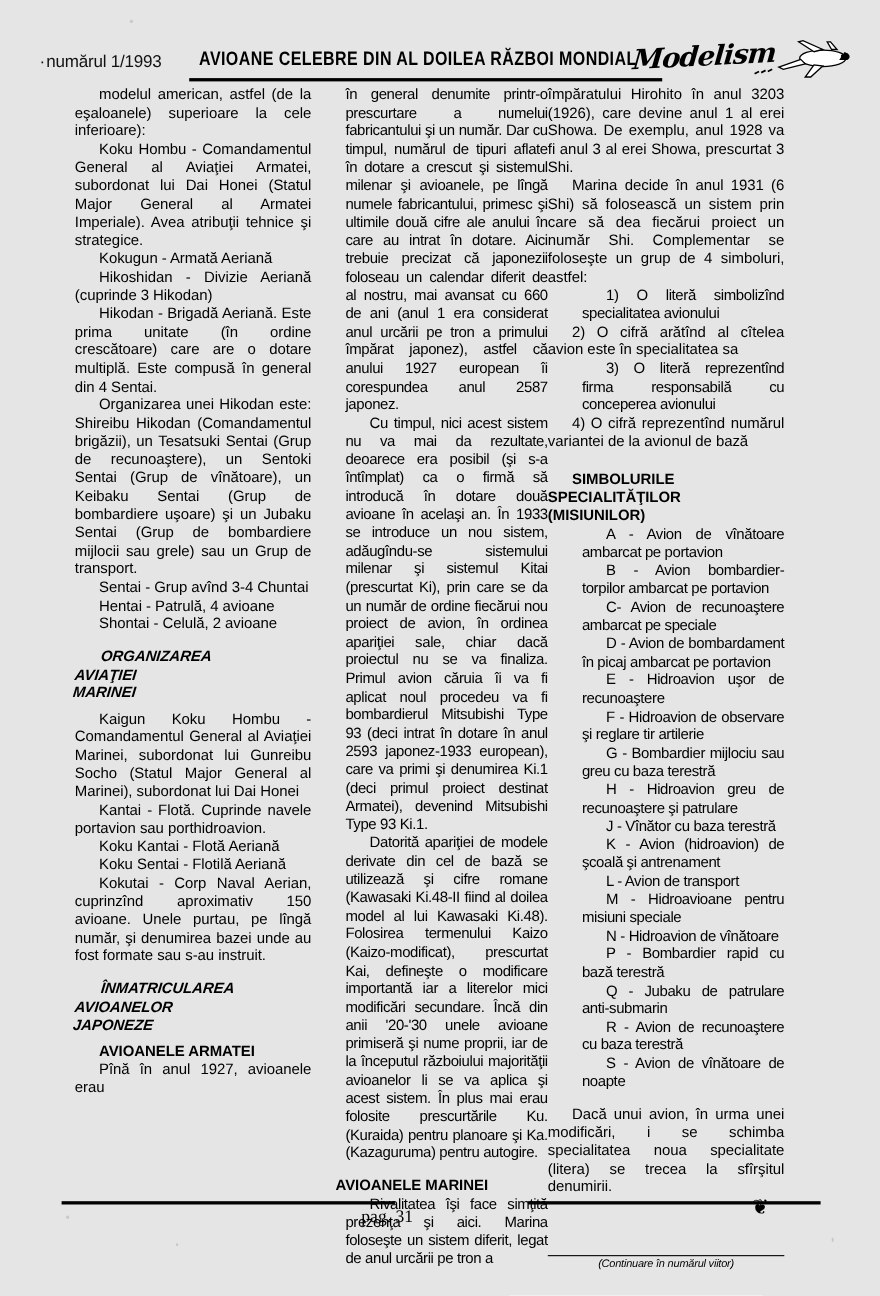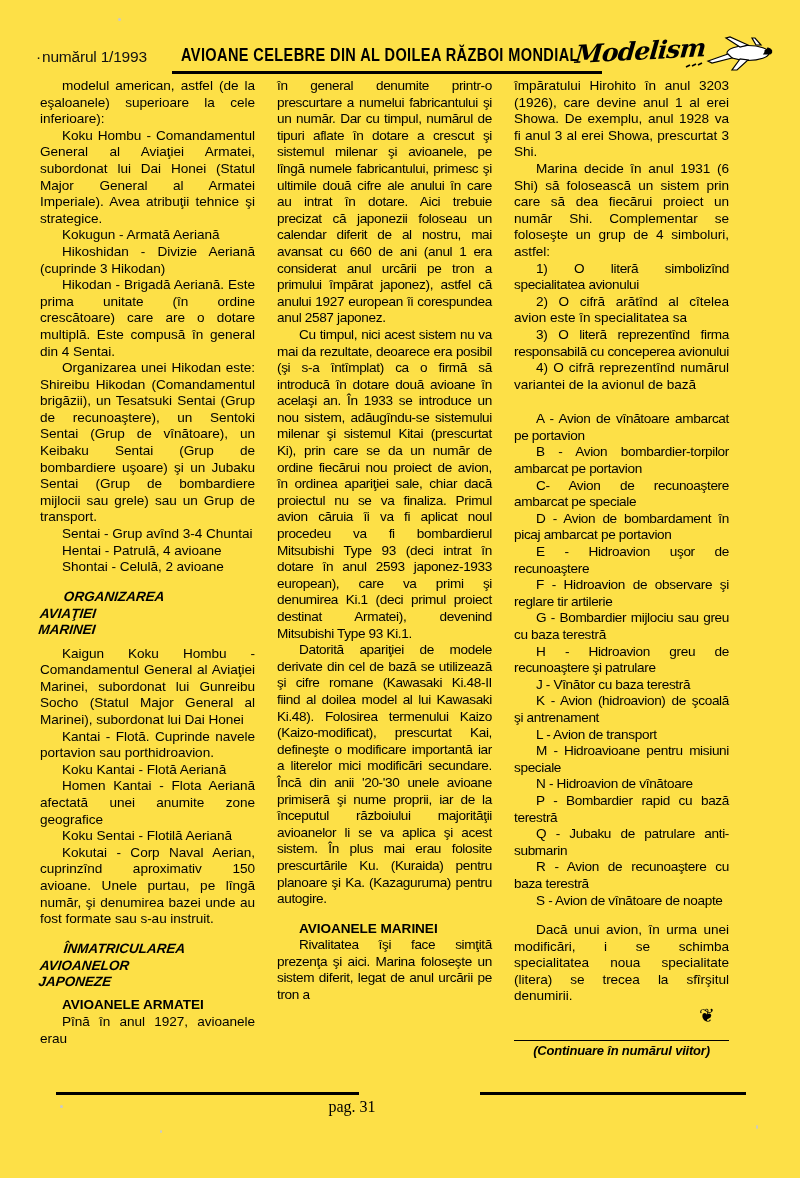--- a/index.html
+++ b/index.html
@@ -9,21 +9,21 @@
     background: #ffffff;
   }
   body {
     font-family: "Liberation Sans", sans-serif;
     color: #000000;
   }
   .page {
     position: relative;
     width: 800px;
     height: 1178px;
-    background: #fde047;
+    background: #e5e5e5;
     overflow: hidden;
     box-sizing: border-box;
   }
   
   .masthead {
     position: absolute;
     left: 36px;
     top: 40px;
     width: 740px;
     height: 34px;
@@ -82,44 +82,43 @@
     transform-origin: left bottom;
   }
   .logo-plane {
     position: absolute;
     right: 0;
     top: 0;
   }
   
   .columns {
     position: absolute;
-    left: 40px;
+    left: 68px;
     top: 78px;
     width: 690px;
     height: 1005px;
     display: flex;
-    gap: 22px;
   }
   .col {
     width: 215px;
     position: relative;
   }
   .col p {
     margin: 0;
     font-size: 13.6px;
     line-height: 16.6px;
     text-align: justify;
     text-justify: inter-word;
     text-indent: 22px;
     letter-spacing: -0.05px;
     word-spacing: 0px;
     font-family: "Liberation Sans", sans-serif;
   }
   .col p.noindent { text-indent: 0; }
-  .col p.tight { letter-spacing: -0.35px; }
+  .col p.tight { letter-spacing: -0.35px; margin-left: 31px; }
   
   .subhead {
     margin: 0;
     font-size: 13.8px;
     line-height: 17px;
     font-weight: bold;
     letter-spacing: 0.2px;
     text-indent: 0;
     text-align: left;
   }
@@ -162,29 +161,28 @@
     position: absolute;
     left: 0;
     top: 1098px;
     width: 704px;
     text-align: center;
     font-size: 16px;
     font-family: "Liberation Serif", serif;
     color: #000;
   }
   .continuare {
-    font-size: 13px;
+    font-size: 10px;
     font-style: italic;
     font-family: "Liberation Sans", sans-serif;
     text-align: center;
     border-top: 1.5px solid #000;
     padding-top: 2px;
-    margin-top: 2px;
+    margin-top: 20px;
     letter-spacing: -0.2px;
-    font-weight: bold;
   }
   .ornament {
     text-align: right;
     font-size: 19px;
     line-height: 20px;
     padding-right: 14px;
     font-family: "DejaVu Sans", sans-serif;
   }
   
   .speck {
@@ -232,21 +230,20 @@
       <p>Hentai - Patrulă, 4 avioane</p>
       <p>Shontai - Celulă, 2 avioane</p>
       <div class="gap-md"></div>
       <p class="brush">ORGANIZAREA
 AVIAŢIEI
 MARINEI</p>
       <div class="gap-sm"></div>
       <p>Kaigun Koku Hombu - Comandamentul General al Aviaţiei Marinei, subordonat lui Gunreibu Socho (Statul Major General al Marinei), subordonat lui Dai Honei</p>
       <p>Kantai - Flotă. Cuprinde navele portavion sau porthidroavion.</p>
       <p>Koku Kantai - Flotă Aeriană</p>
-      <p>Homen Kantai - Flota Aeriană afectată unei anumite zone geografice</p>
       <p>Koku Sentai - Flotilă Aeriană</p>
       <p>Kokutai - Corp Naval Aerian, cuprinzînd aproximativ 150 avioane. Unele purtau, pe lîngă număr, şi denumirea bazei unde au fost formate sau s-au instruit.</p>
       <div class="gap-md"></div>
       <p class="brush">ÎNMATRICULAREA
 AVIOANELOR
 JAPONEZE</p>
       <div class="gap-sm"></div>
       <p class="subhead">AVIOANELE ARMATEI</p>
       <p>Pînă în anul 1927, avioanele erau</p>
     </div>
@@ -261,20 +258,23 @@
     </div>
 
     <div class="col">
       <p class="noindent">împăratului Hirohito în anul 3203 (1926), care devine anul 1 al erei Showa. De exemplu, anul 1928 va fi anul 3 al erei Showa, prescurtat 3 Shi.</p>
       <p>Marina decide în anul 1931 (6 Shi) să folosească un sistem prin care să dea fiecărui proiect un număr Shi. Complementar se foloseşte un grup de 4 simboluri, astfel:</p>
       <p class="tight">1) O literă simbolizînd specialitatea avionului</p>
       <p>2) O cifră arătînd al cîtelea avion este în specialitatea sa</p>
       <p class="tight">3) O literă reprezentînd firma responsabilă cu conceperea avionului</p>
       <p>4) O cifră reprezentînd numărul variantei de la avionul de bază</p>
       <div class="gap-lg"></div>
+      <p class="subhead" style="white-space:pre-line">SIMBOLURILE
+SPECIALITĂŢILOR
+(MISIUNILOR)</p>
       <div id="symbol-list">
           <p class="tight">A - Avion de vînătoare ambarcat pe portavion</p>
           <p class="tight">B - Avion bombardier-torpilor ambarcat pe portavion</p>
           <p class="tight">C- Avion de recunoaştere ambarcat pe speciale</p>
           <p class="tight">D - Avion de bombardament în picaj ambarcat pe portavion</p>
           <p class="tight">E - Hidroavion uşor de recunoaştere</p>
           <p class="tight">F - Hidroavion de observare şi reglare tir artilerie</p>
           <p class="tight">G - Bombardier mijlociu sau greu cu baza terestră</p>
           <p class="tight">H - Hidroavion greu de recunoaştere şi patrulare</p>
           <p class="tight">J - Vînător cu baza terestră</p>

